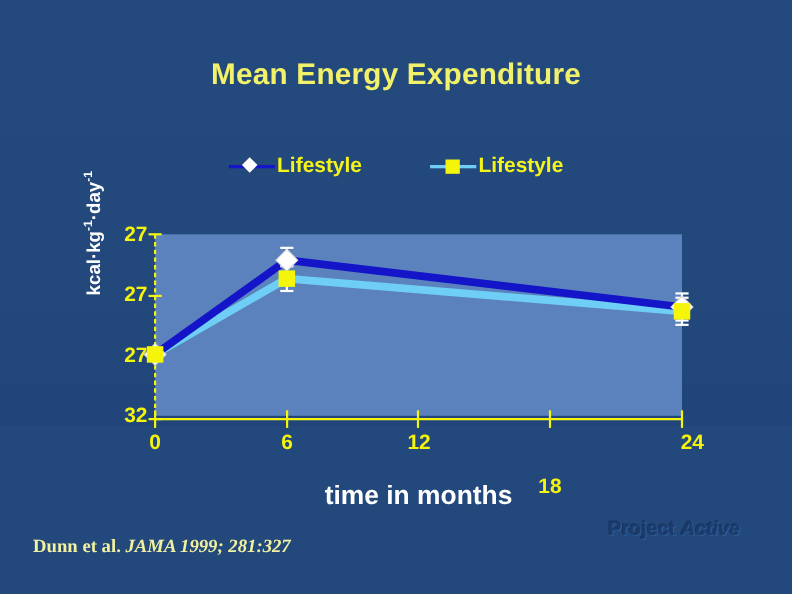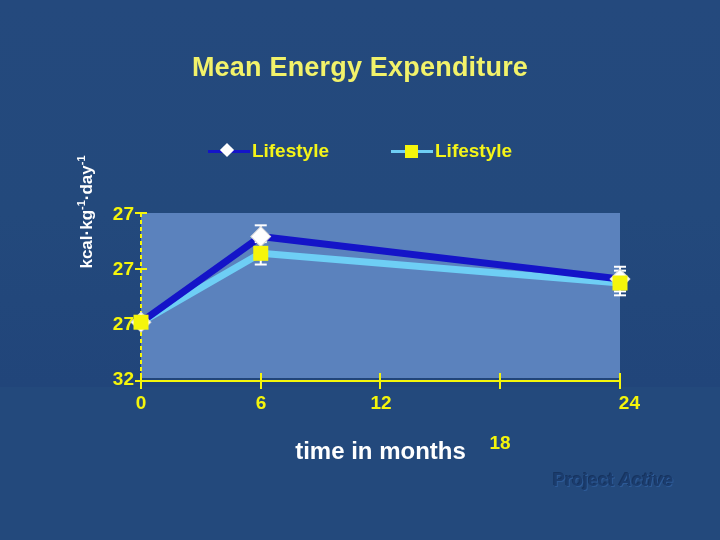--- a/index.html
+++ b/index.html
@@ -256,19 +256,23 @@
         <rect x="613" y="272.08" width="14" height="14" fill="#ffffff" transform="rotate(45 620 279.08)" stroke="#d8d8d8" stroke-width="1"></rect>
       </g>
 
     <g>
         <rect x="133.5" y="314.70000000000016" width="15" height="15" fill="#f5f50b"></rect>
         <rect x="253.25" y="245.81999999999994" width="15" height="15" fill="#f5f50b"></rect>
         <rect x="612.5" y="275.5" width="15" height="15" fill="#f5f50b"></rect>
       </g>
   </svg>
 
+  <div id="citation">
+    <span>Dunn et al.</span>
+    <span class="src">JAMA 1999; 281:327</span>
+  </div>
 
   <div id="project-logo">
     <span>Project</span>
     <span class="em">Active</span>
   </div>
 
 </div>
 
 </body></html>

